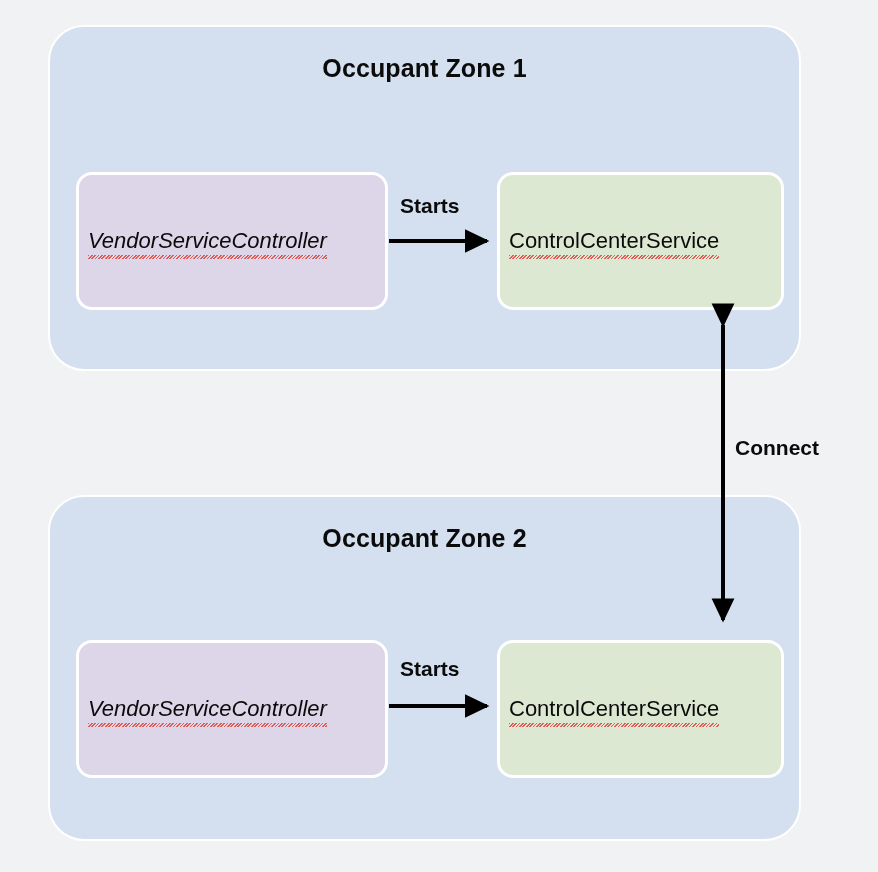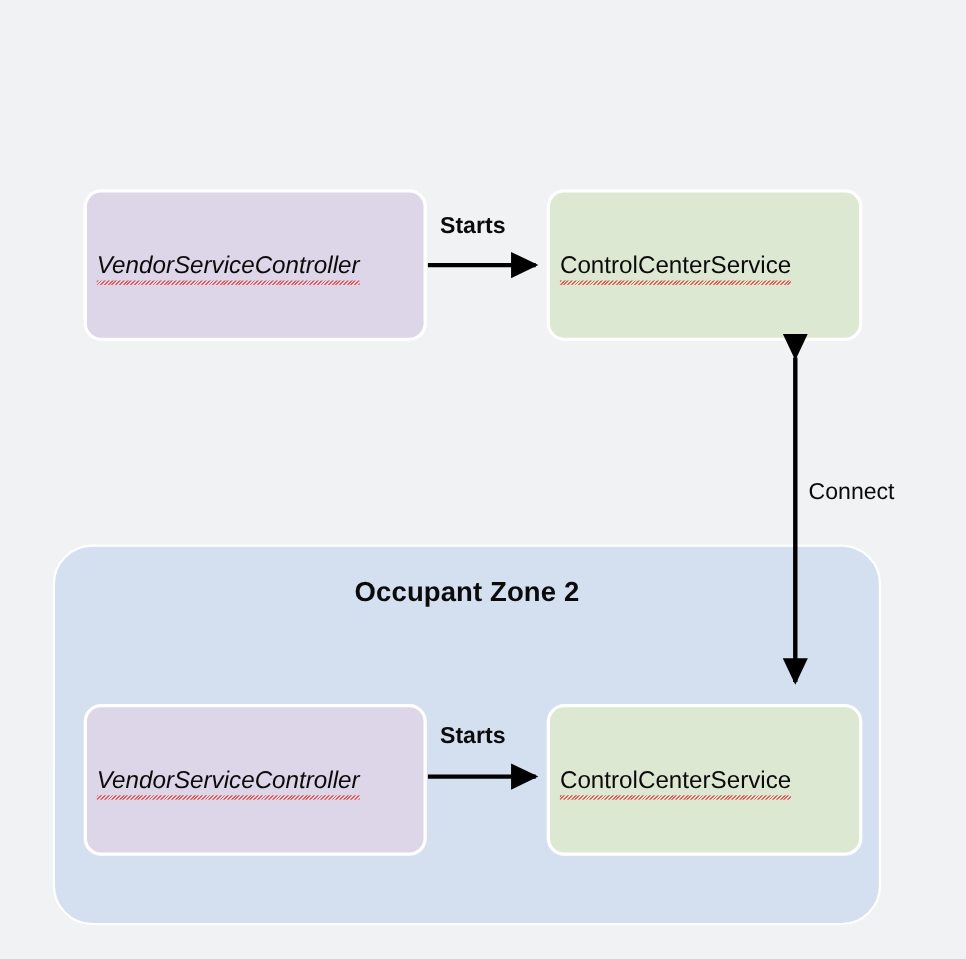--- a/index.html
+++ b/index.html
@@ -89,40 +89,44 @@
   #node-ccs-1    { left: 497px; top: 172px; width: 287px; height: 138px; }
   #node-vendor-2 { left: 76px;  top: 640px; width: 312px; height: 138px; }
   #node-ccs-2    { left: 497px; top: 640px; width: 287px; height: 138px; }
 
   
   .edge-label {
     position: absolute;
     font-size: 21px;
     color: #0b0b0b;
     white-space: nowrap;
+    font-weight: bold;
   }
 
   #label-starts-1  { left: 400px; top: 194px; font-weight: bold; }
   #label-starts-2  { left: 400px; top: 657px; font-weight: bold; }
   #label-connect   { left: 735px; top: 436px; }
 
   
   #arrows {
     position: absolute;
     left: 0; top: 0;
     width: 878px;
     height: 872px;
     pointer-events: none;
   }
 </style>
 </head>
 <body>
 
 <div id="canvas">
 
+  <div class="zone" id="zone-1">
+    <div class="zone-title">Occupant Zone 1</div>
+  </div>
 
   <div class="node node-purple" id="node-vendor-1">
     <span class="node-label">VendorServiceController</span>
   </div>
 
   <div class="node node-green" id="node-ccs-1">
     <span class="node-label">ControlCenterService</span>
   </div>
 
   <div class="edge-label" id="label-starts-1">Starts</div>

